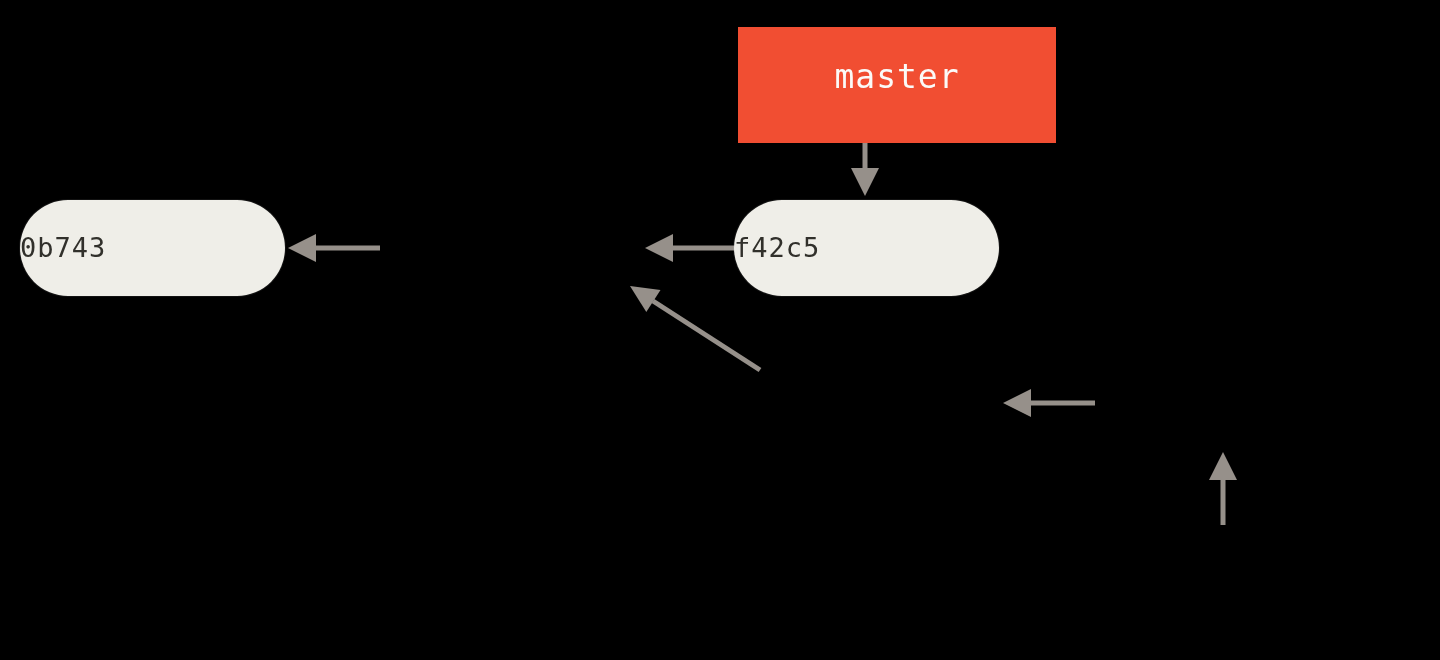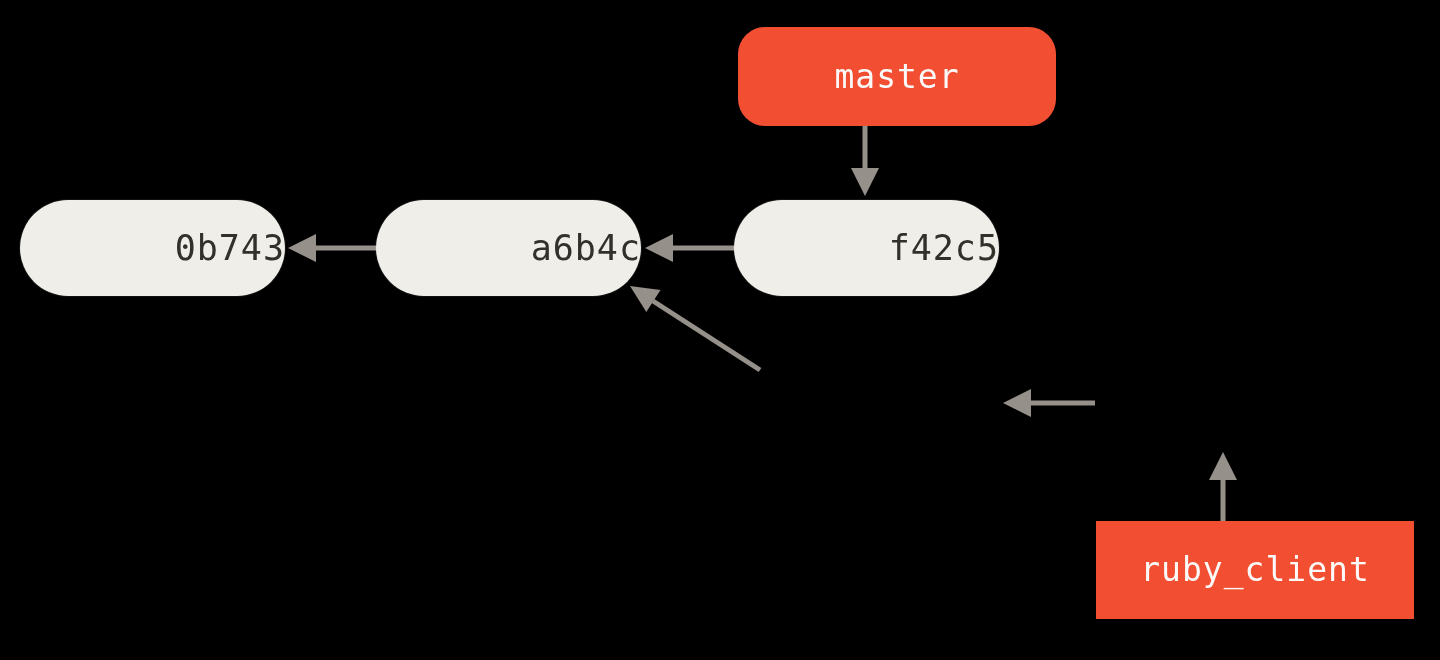--- a/index.html
+++ b/index.html
@@ -22,43 +22,43 @@
     width: 1440px;
     height: 660px;
   }
   .commit-node {
     position: absolute;
     width: 265px;
     height: 96px;
     background: #efeee8;
     border-radius: 48px;
     color: #31302b;
-    font-size: 35px;
+    font-size: 27px;
     line-height: 96px;
-    text-align: right;
+    text-align: left;
     letter-spacing: 1px;
     box-shadow: 0 0 0 1px rgba(255,255,255,0.07);
   }
   .branch-label {
     position: absolute;
     width: 318px;
     height: 98px;
     background: #f14e32;
     color: #fbfaf8;
     font-size: 33px;
     line-height: 98px;
     text-align: center;
     letter-spacing: 1px;
   }
   #node-0b743 { left: 20px;   top: 200px; }
   #node-a6b4c { left: 376px;  top: 200px; }
   #node-f42c5 { left: 734px;  top: 200px; }
   #node-e43a6 { left: 735px;  top: 354px; }
   #node-5ddae { left: 1090px; top: 354px; }
-  #label-master      { left: 738px;  top: 27px;  height: 99px; line-height: 99px; border-radius: 27px; }
+  #label-master      { left: 738px;  top: 27px;  height: 116px; line-height: 99px; }
   #label-ruby-client { left: 1096px; top: 521px; }
   .edge-line { stroke: #96908a; stroke-width: 5; }
   .edge-head { fill: #96908a; }
 </style>
 </head>
 <body>
 
 <div id="canvas">
 
   <svg id="edges" width="1440" height="660" viewBox="0 0 1440 660">
@@ -89,23 +89,21 @@
     </g>
 
     <g>
       <line class="edge-line" x1="1223" y1="525" x2="1223" y2="478"></line>
       <polygon class="edge-head" points="1223,452 1209,480 1237,480"></polygon>
     </g>
   </svg>
 
   <div class="commit-node" id="node-0b743">0b743</div>
 
-  <div class="commit-node" id="node-a6b4c">a6b4c</div>
 
   <div class="commit-node" id="node-f42c5">f42c5</div>
 
 
 
   <div class="branch-label" id="label-master">master</div>
 
-  <div class="branch-label" id="label-ruby-client">ruby_client</div>
 
 </div>
 
 </body></html>

